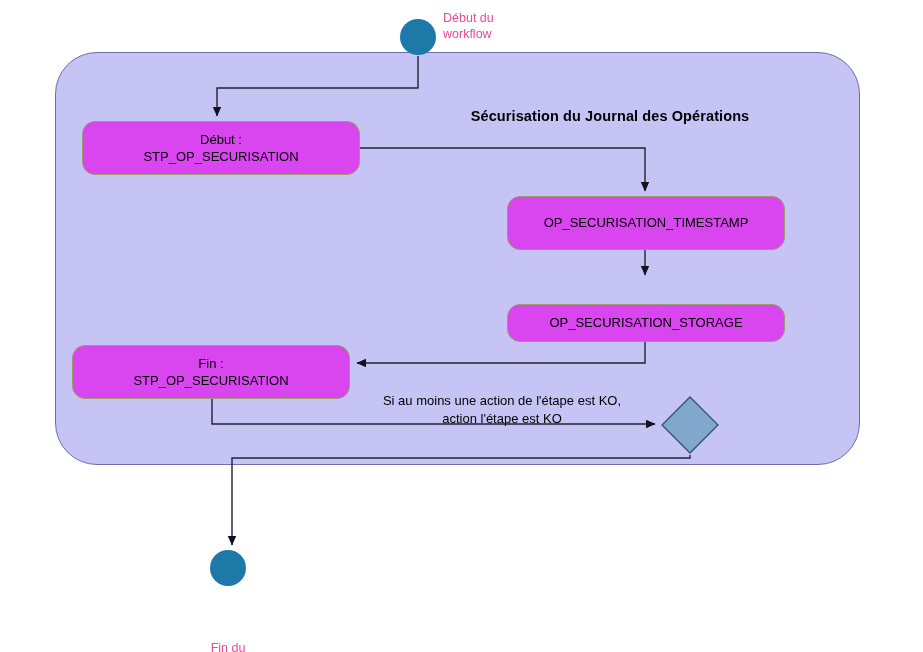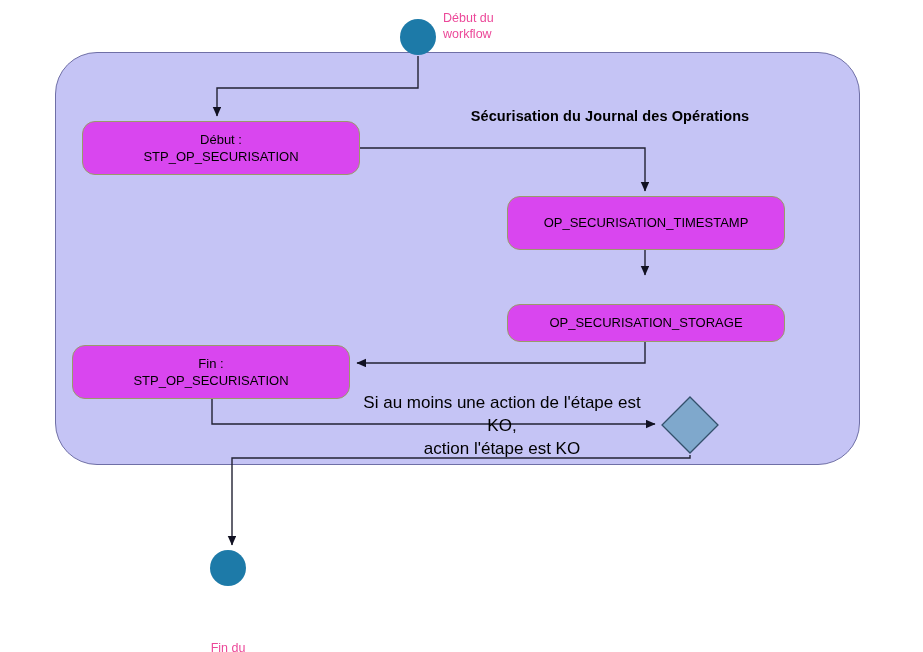--- a/index.html
+++ b/index.html
@@ -100,21 +100,21 @@
     height: 58px;
   }
 
   
   #edge-note {
     position: absolute;
     left: 352px;
     top: 392px;
     width: 300px;
     text-align: center;
-    font-size: 17px;
+    font-size: 13px;
     color: #000000;
     line-height: 1.35;
   }
 </style>
 </head>
 <body>
 
 <div id="canvas">
 
   <div class="lane"></div>

